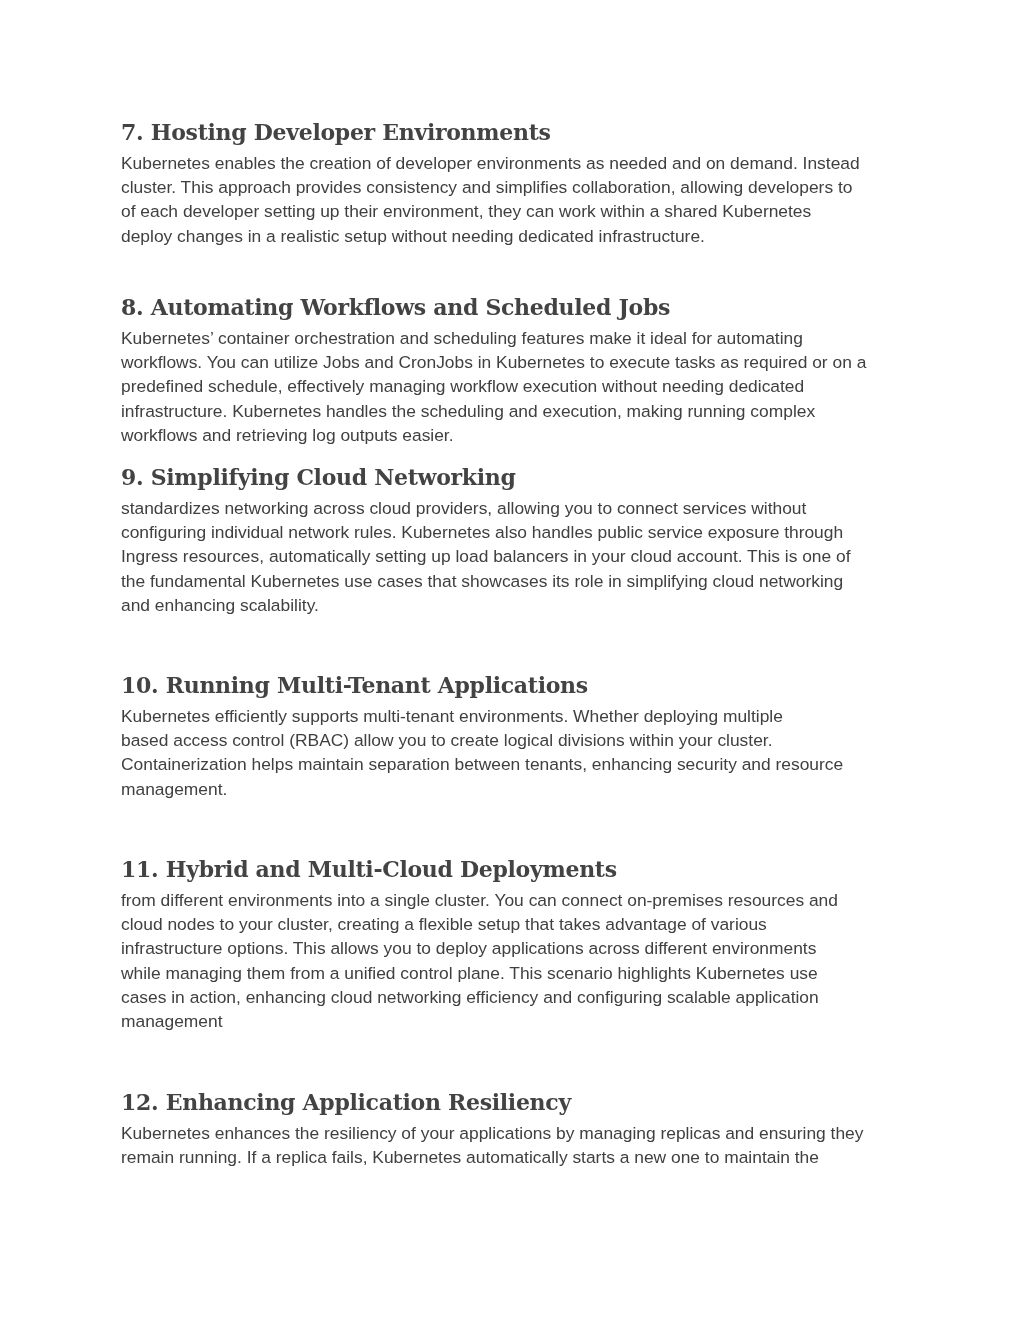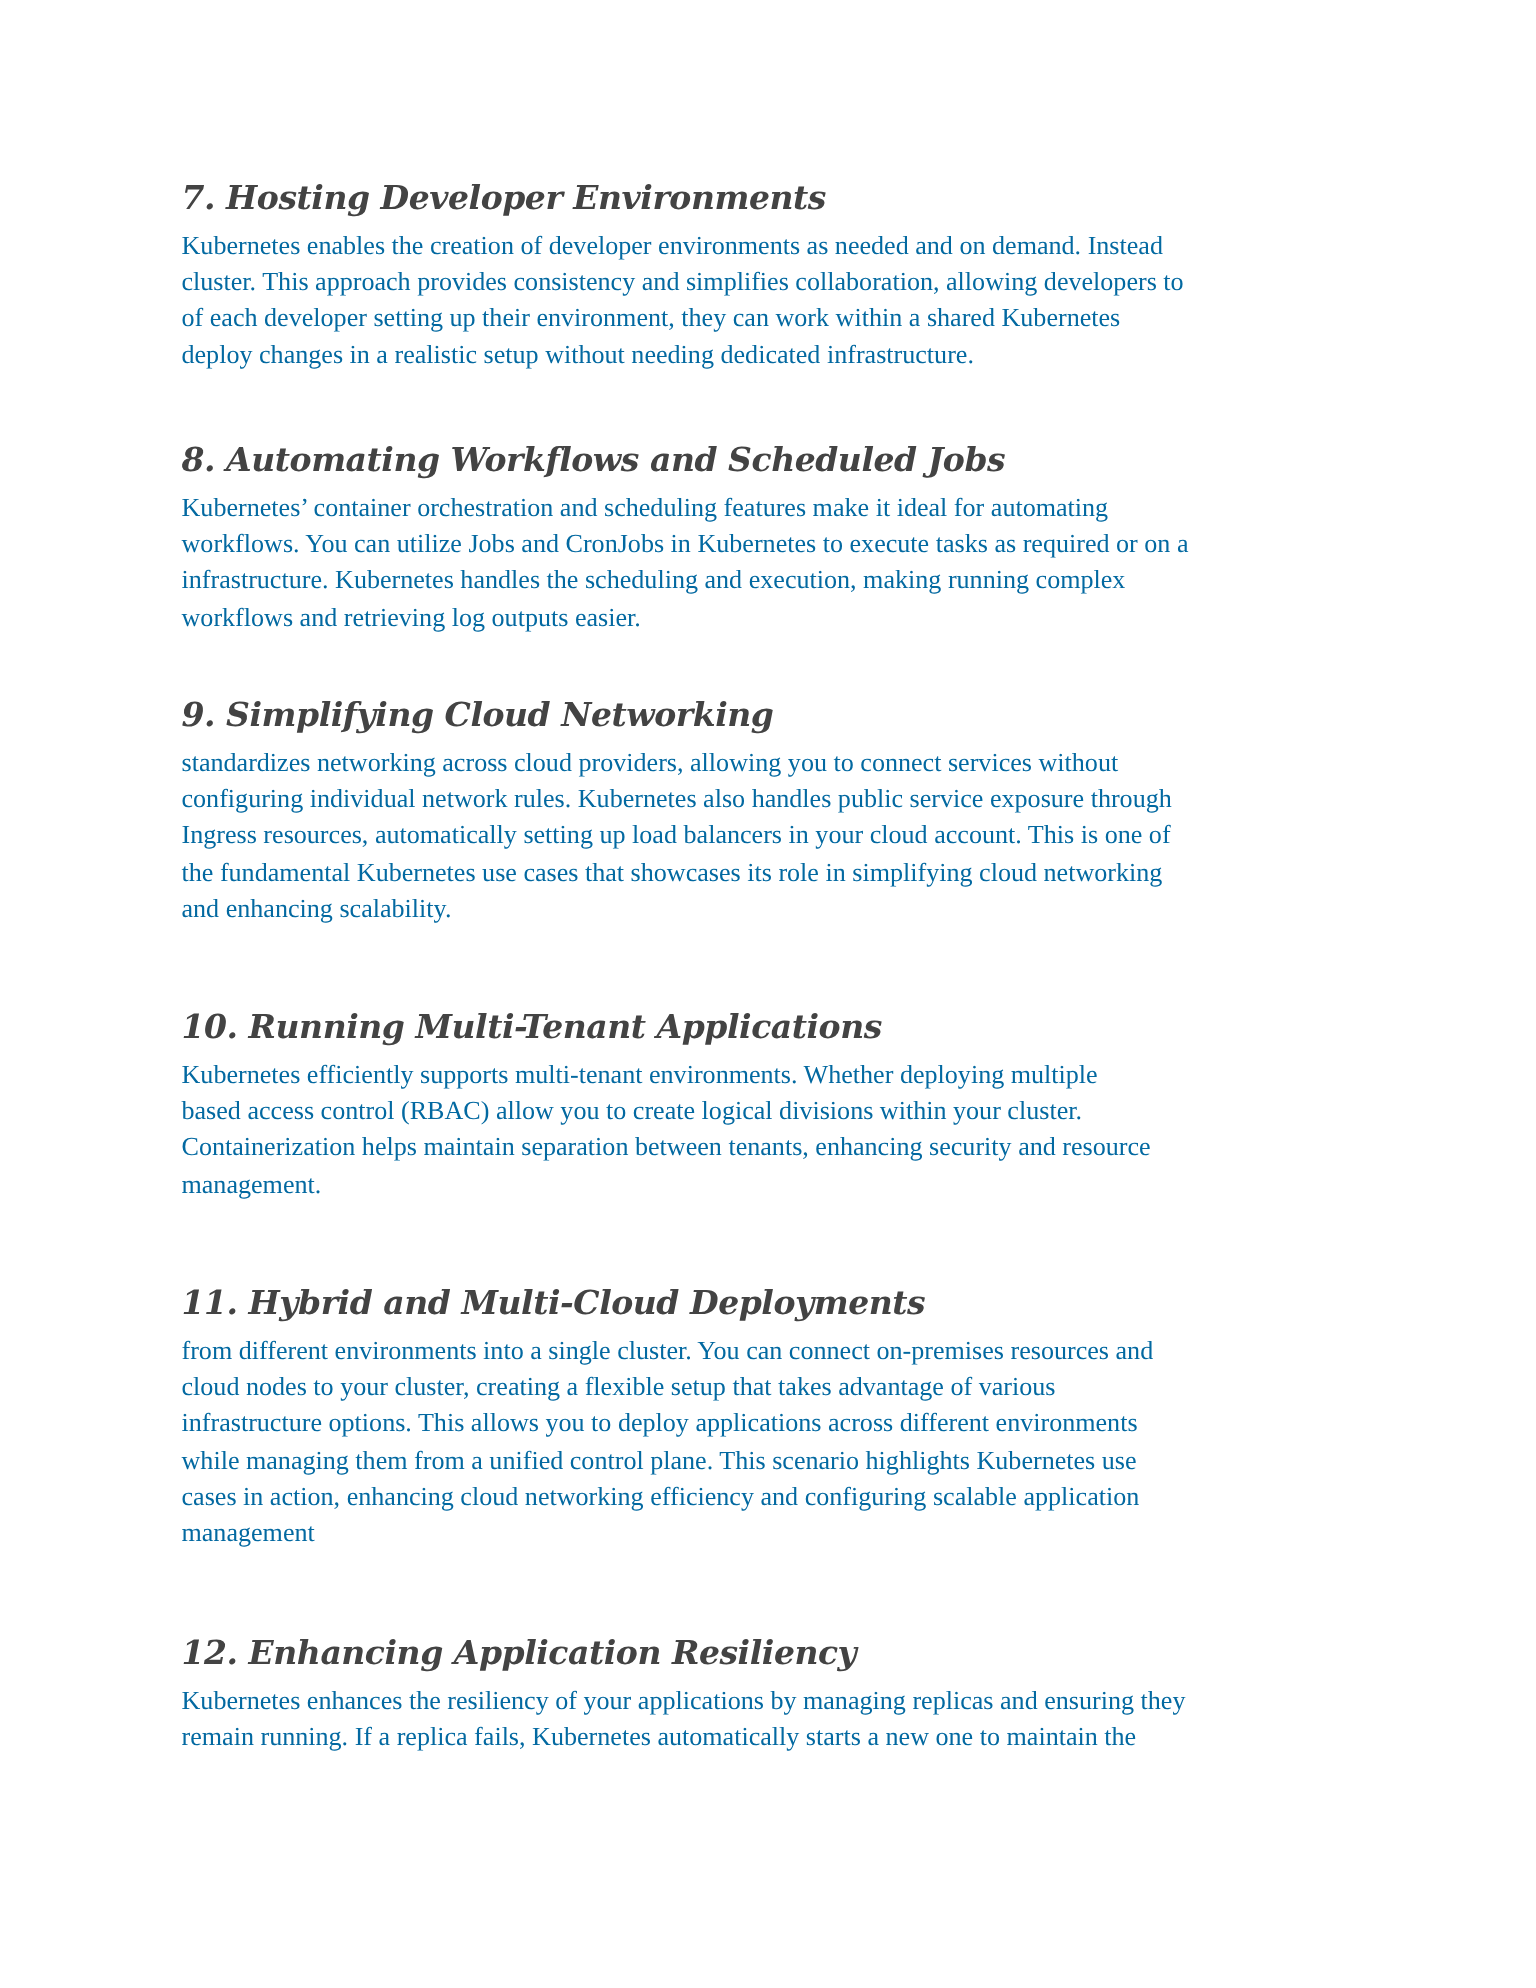--- a/index.html
+++ b/index.html
@@ -8,26 +8,25 @@
     .section { position: absolute; left: 0; width: 790px; }
     h2 {
       font-family: "DejaVu Serif", "Liberation Serif", serif;
       font-weight: bold;
       font-size: 22px;
       color: #434343;
       margin: 0;
       line-height: 30px;
       letter-spacing: -0.3px;
       white-space: nowrap;
-      font-style: italic;
     }
     p {
-      font-family: Liberation Serif, serif;
+      font-family: Liberation Sans, sans-serif;
       font-size: 17.4px;
-      color: #0369a1;
+      color: #404040;
       margin: 4px 0 0 0;
       line-height: 24.2px;
     }
     .line { display: block; white-space: nowrap; }
   </style>
 </head>
 <body>
 
 <div class="page">
 
@@ -39,20 +38,21 @@
       <span class="line">of each developer setting up their environment, they can work within a shared Kubernetes</span>
       <span class="line">deploy changes in a realistic setup without needing dedicated infrastructure.</span>
     </p>
   </div>
 
   <div class="section" style="top:292px;">
     <h2>8. Automating Workflows and Scheduled Jobs</h2>
     <p>
       <span class="line">Kubernetes’ container orchestration and scheduling features make it ideal for automating</span>
       <span class="line">workflows. You can utilize Jobs and CronJobs in Kubernetes to execute tasks as required or on a</span>
+      <span class="line">predefined schedule, effectively managing workflow execution without needing dedicated</span>
       <span class="line">infrastructure. Kubernetes handles the scheduling and execution, making running complex</span>
       <span class="line">workflows and retrieving log outputs easier.</span>
     </p>
   </div>
 
   <div class="section" style="top:462px;">
     <h2>9. Simplifying Cloud Networking</h2>
     <p>
       <span class="line">standardizes networking across cloud providers, allowing you to connect services without</span>
       <span class="line">configuring individual network rules. Kubernetes also handles public service exposure through</span>

